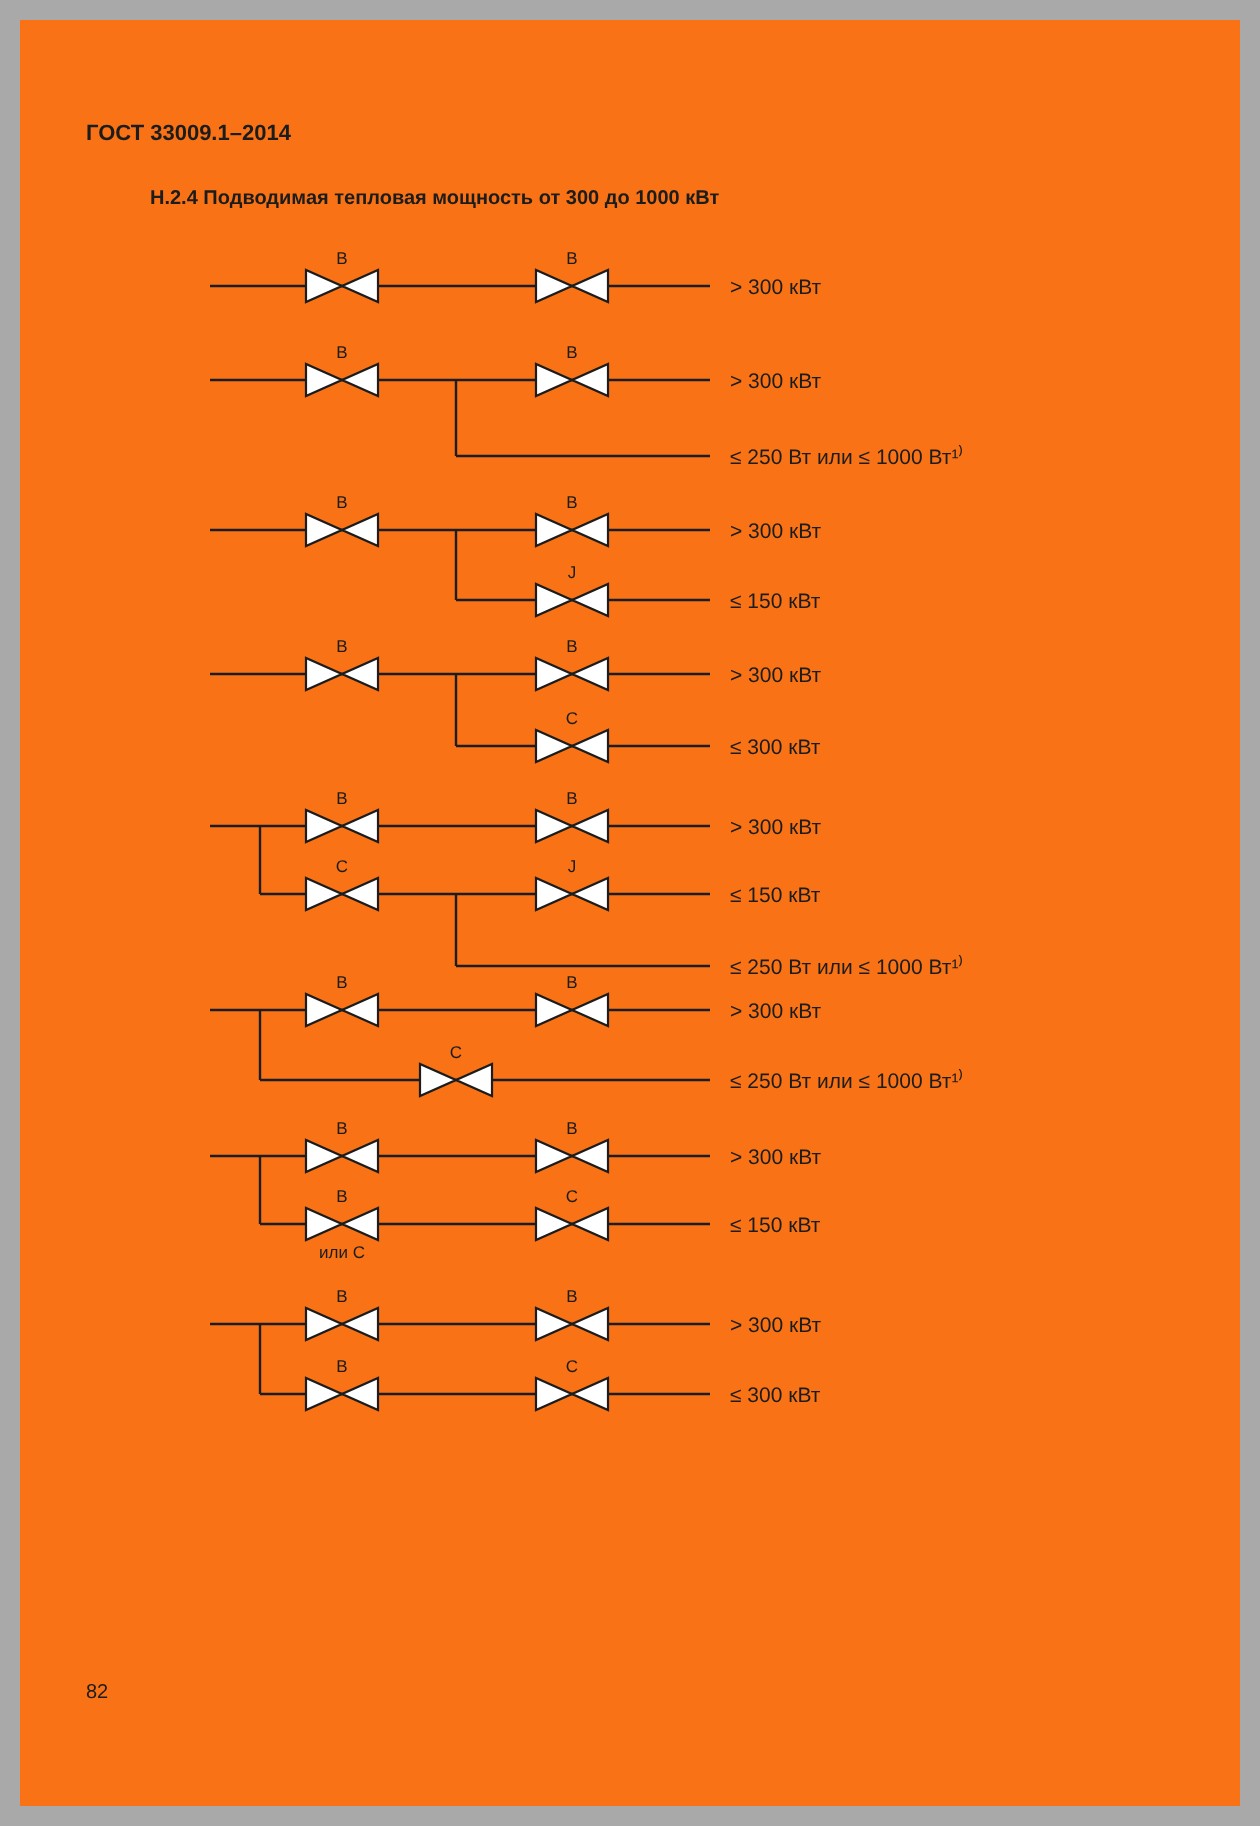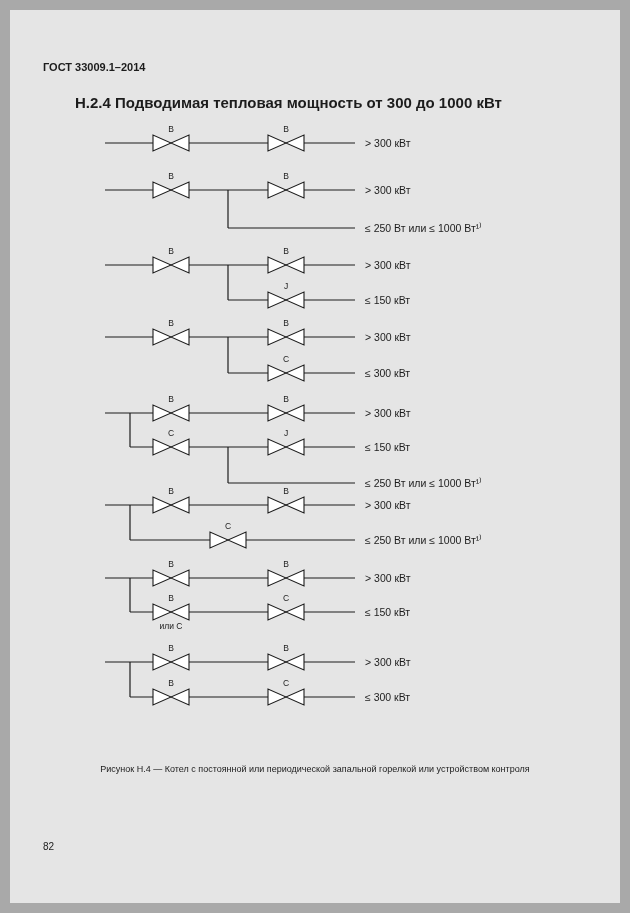--- a/index.html
+++ b/index.html
@@ -7,25 +7,25 @@
   body {
     width: 630px; height: 913px;
     background: #a9a9a9;
     font-family: "Liberation Sans", sans-serif;
     color: #1c1c1c;
     position: relative;
   }
   .page {
     position: absolute; left: 10px; top: 10px;
     width: 610px; height: 893px;
-    background: #e5e5e5;
+    background: #f97316;
   }
   .abs { position: absolute; white-space: nowrap; }
   .doc-header { left: 33px; top: 51px; font-size: 11px; font-weight: bold; }
-  .section-title { left: 65px; top: 84px; font-size: 15px; font-weight: bold; }
+  .section-title { left: 65px; top: 84px; font-size: 10px; font-weight: bold; }
   .diagram-svg { position: absolute; left: 0; top: 0; }
   .footnote { left: 65px; top: 727px; font-size: 9px; }
   .caption { left: 0; top: 753px; width: 610px; text-align: center; font-size: 9px; line-height: 12px; white-space: normal; }
   .pagenum { left: 33px; top: 831px; font-size: 10px; }
   .valve-label { font-size: 8.5px; font-family: "Liberation Sans", sans-serif; fill: #1c1c1c; }
   .output-label { font-size: 10.5px; font-family: "Liberation Sans", sans-serif; fill: #1c1c1c; }
 </style>
 </head>
 <body>
 
@@ -124,18 +124,17 @@
       <text x="355" y="499" class="output-label">&gt; 300 кВт</text>
       <text x="355" y="534" class="output-label">≤ 250 Вт или ≤ 1000 Вт¹⁾</text>
       <text x="355" y="572" class="output-label">&gt; 300 кВт</text>
       <text x="355" y="606" class="output-label">≤ 150 кВт</text>
       <text x="355" y="656" class="output-label">&gt; 300 кВт</text>
       <text x="355" y="691" class="output-label">≤ 300 кВт</text>
     </svg>
 
 
   <div class="abs caption">
-    <div>Рисунок Н.4 — Котел с постоянной или периодической запальной горелкой или устройством контроля</div>
   </div>
 
   <div class="abs pagenum">82</div>
 
 </div>
 
 </body></html>

